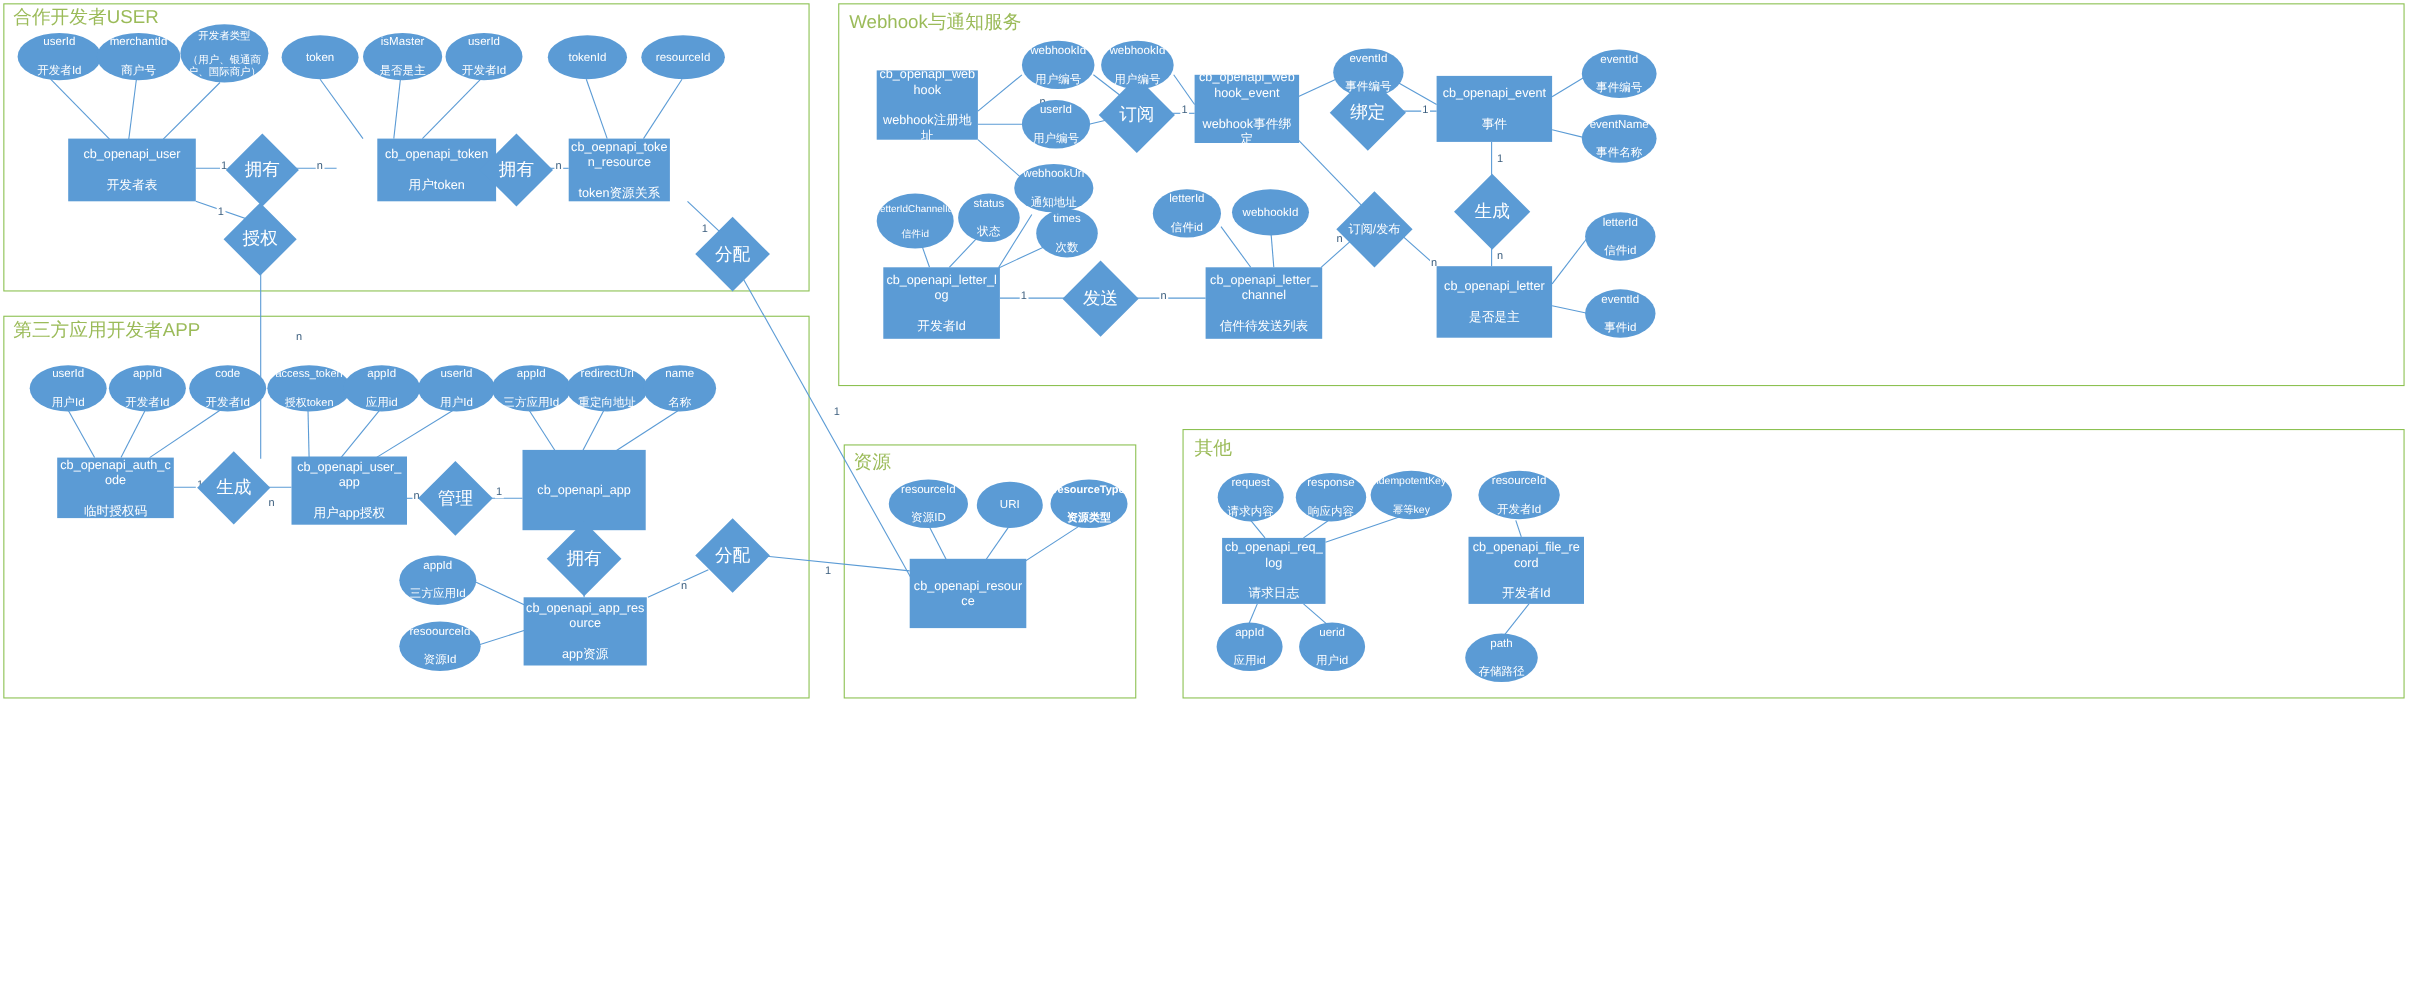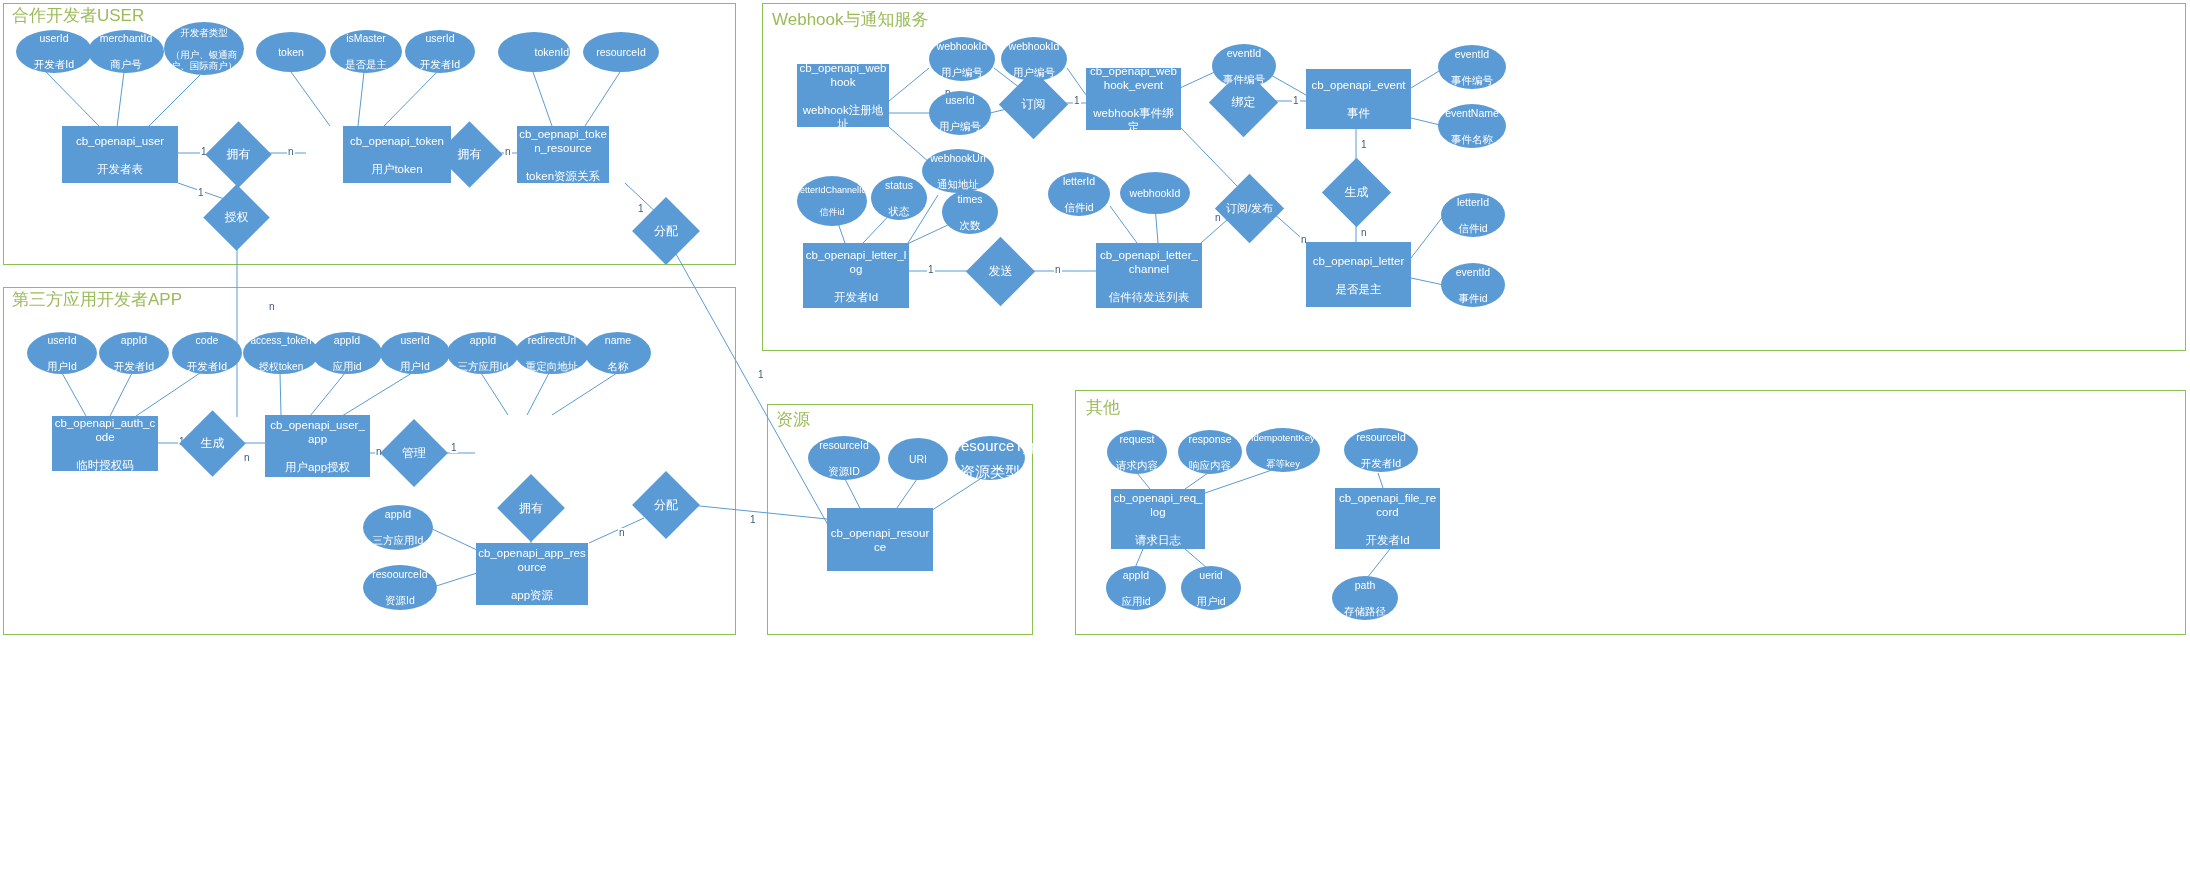--- a/index.html
+++ b/index.html
@@ -16,21 +16,21 @@
   .ent span{display:block;width:100%;word-break:break-all;}
 
   .attr{position:absolute;background:#5b9bd5;color:#fff;border-radius:50%;display:flex;align-items:center;
         justify-content:center;text-align:center;font-size:10.5px;line-height:13px;box-sizing:border-box;padding:1px;}
   .attr span{display:block;width:100%;}
 
   .rel{position:absolute;background:transparent;}
   .rel .dia{position:absolute;left:0;top:0;width:100%;height:100%;background:#5b9bd5;
             transform:rotate(45deg);transform-origin:center;}
   .rel .lbl{position:absolute;left:0;top:0;width:100%;height:100%;display:flex;align-items:center;
-            justify-content:center;color:#fff;font-size:12px;z-index:2;white-space:nowrap;}
+            justify-content:center;color:#fff;font-size:16px;z-index:2;white-space:nowrap;}
 
   .card{position:absolute;color:#3a5d7d;font-size:10px;background:#fff;padding:0 1px;line-height:10px;}
 </style>
 </head>
 <body>
 
 <div id="canvas">
 
   <div class="group" style="left:3px;top:3px;width:733px;height:262px;"></div>
   <div class="group-title" style="left:12px;top:6px;">合作开发者USER</div>
@@ -191,20 +191,25 @@
           <span>token资源关系</span></span>
   </div>
   <div class="ent" style="left:52px;top:416px;width:106px;height:55px;">
     <span><span>cb_openapi_auth_code</span><br>
           <span>临时授权码</span></span>
   </div>
   <div class="ent" style="left:265px;top:415px;width:105px;height:62px;">
     <span><span>cb_openapi_user_app</span><br>
           <span>用户app授权</span></span>
   </div>
+  <div class="ent" style="left:475px;top:409px;width:112px;height:73px;">
+    <span>
+        <span>cb_openapi_app</span>
+      </span>
+  </div>
   <div class="ent" style="left:476px;top:543px;width:112px;height:62px;">
     <span><span>cb_openapi_app_resource</span><br>
           <span>app资源</span></span>
   </div>
   <div class="ent" style="left:797px;top:64px;width:92px;height:63px;">
     <span><span>cb_openapi_webhook</span><br>
           <span>webhook注册地址</span></span>
   </div>
   <div class="ent" style="left:1086px;top:68px;width:95px;height:62px;">
     <span><span>cb_openapi_webhook_event</span><br>
@@ -311,21 +316,21 @@
       </span>
   </div>
   <div class="attr" style="left:330px;top:30px;width:72px;height:43px;">
     <span><span>isMaster</span><br>
           <span>是否是主</span></span>
   </div>
   <div class="attr" style="left:405px;top:30px;width:70px;height:43px;">
     <span><span>userId</span><br>
           <span>开发者Id</span></span>
   </div>
-  <div class="attr" style="left:498px;top:32px;width:72px;height:40px;text-align:right;">
+  <div class="attr" style="left:498px;top:32px;width:72px;height:40px;">
     <span>
         <span>tokenId</span>
       </span>
   </div>
   <div class="attr" style="left:583px;top:32px;width:76px;height:40px;">
     <span>
         <span>resourceId</span>
       </span>
   </div>
 
@@ -435,21 +440,21 @@
   <div class="attr" style="left:808px;top:436px;width:72px;height:44px;">
     <span><span>resourceId</span><br>
           <span>资源ID</span></span>
   </div>
   <div class="attr" style="left:888px;top:438px;width:60px;height:42px;">
     <span>
         <span>URI</span>
       </span>
   </div>
   <div class="attr" style="left:955px;top:436px;width:70px;height:44px;">
-    <span style="font-size:15px;"><span>resourceType</span><br>
+    <span style="font-size:10px;font-weight:bold;"><span>resourceType</span><br>
           <span>资源类型</span></span>
   </div>
 
   <div class="attr" style="left:1107px;top:430px;width:60px;height:44px;">
     <span><span>request</span><br>
           <span>请求内容</span></span>
   </div>
   <div class="attr" style="left:1178px;top:430px;width:64px;height:44px;">
     <span><span>response</span><br>
           <span>响应内容</span></span>

